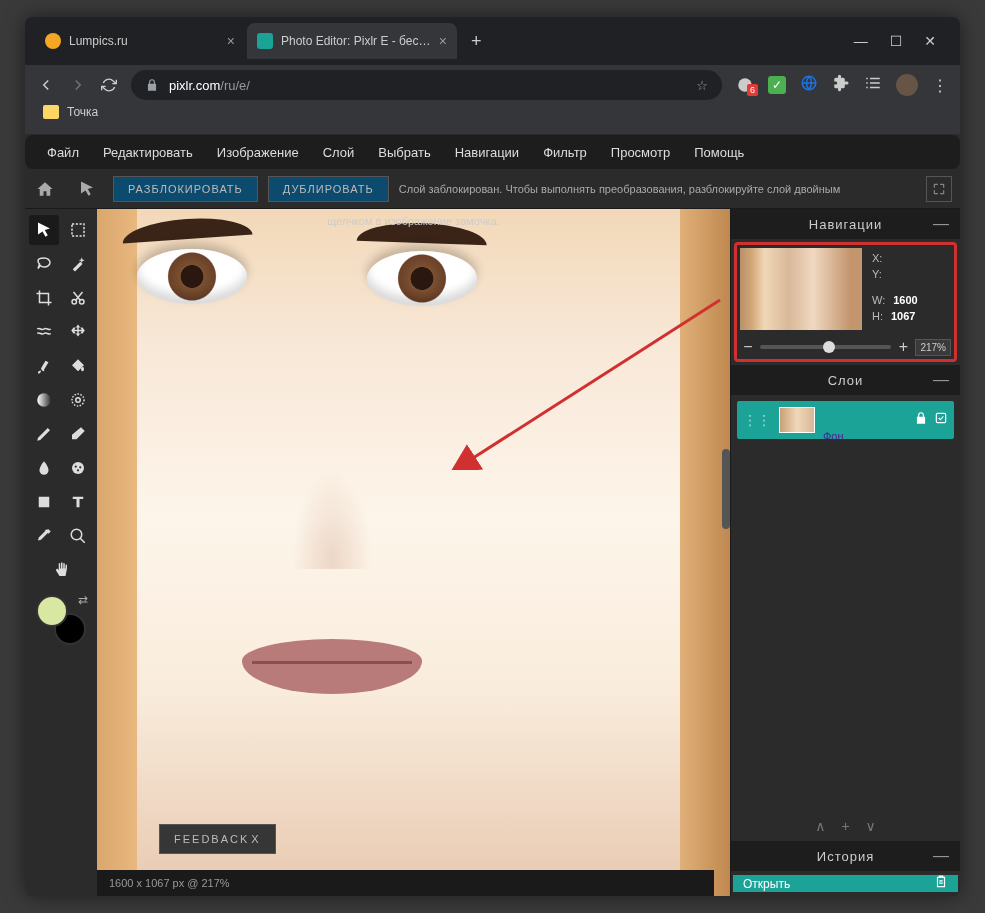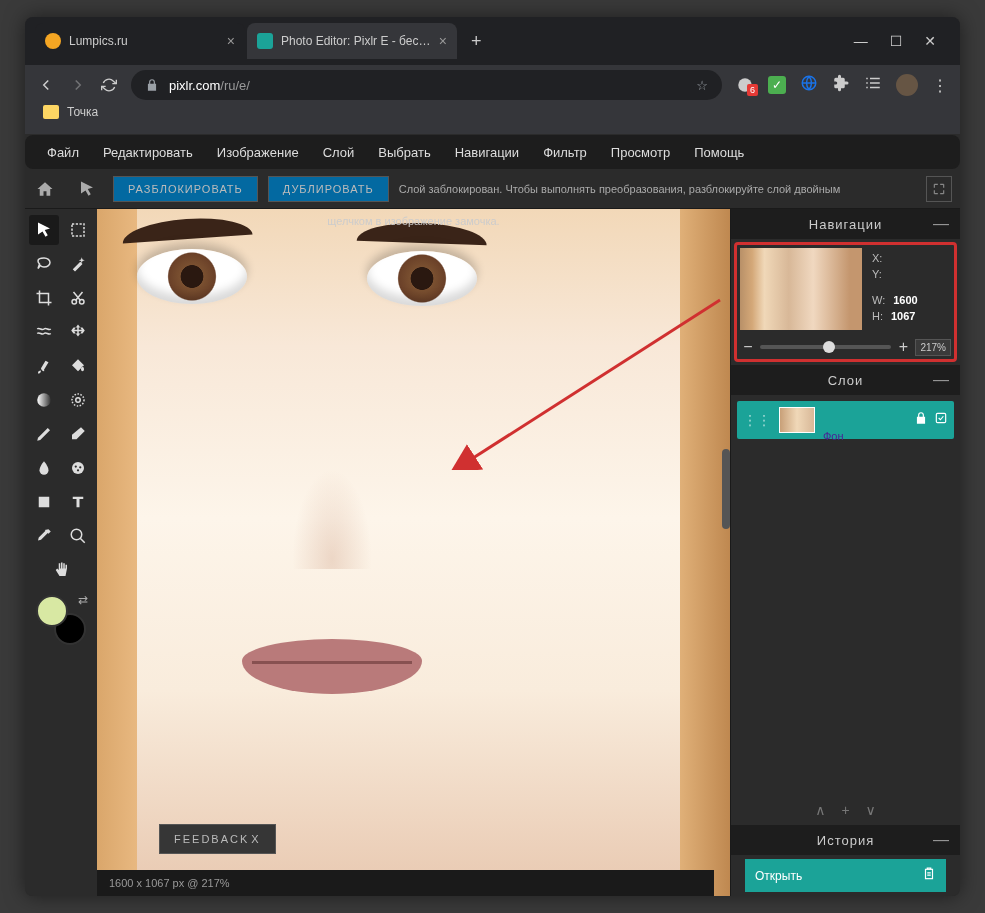--- a/index.html
+++ b/index.html
@@ -32,21 +32,21 @@
 .bookmarks { height: 30px; background: #35363a; display: flex; padding: 0 18px; gap: 8px; color: #ccc; font-size: 12px; border-bottom: 1px solid #2b2b2b; }
 .bm-folder { width: 16px; height: 14px; background: #fdd663; border-radius: 2px; }
 
 
 .menubar { height: 34px; background: #1d1d1d; display: flex; align-items: center; padding: 12px 10px; gap: 0; border-radius: 8px; }
 .menubar .mi { color: #ddd; font-size: 13px; padding: 0 12px; height: 34px; display: flex; align-items: center; cursor: pointer; }
 
 
 .subbar { height: 40px; background: #2b2b2b; display: flex; align-items: center; padding: 0 4px; gap: 10px; border-bottom: 1px solid #1a1a1a; }
 .icon-btn { width: 32px; height: 32px; display: flex; align-items: center; justify-content: center; color: #aaa; cursor: pointer; }
-.sub-btn { background: #0369a1; border: 1px solid #555; color: #bbb; font-size: 11px; padding: 6px 14px; letter-spacing: 1px; cursor: pointer; }
+.sub-btn { background: #0c4a6e; border: 1px solid #555; color: #bbb; font-size: 11px; padding: 6px 14px; letter-spacing: 1px; cursor: pointer; }
 .sub-msg { color: #aaa; font-size: 11px; flex: 1; white-space: nowrap; overflow: hidden; }
 .max-icon { width: 26px; height: 26px; border: 1px solid #555; display: flex; align-items: center; justify-content: center; margin-right: 4px; cursor: pointer; }
 
 
 .main { flex: 1; display: flex; background: #2b2b2b; position: relative; overflow: hidden; }
 .toolbox { width: 72px; background: #2b2b2b; display: flex; flex-direction: column; align-items: center; padding: 6px 0; }
 .tool-grid { display: grid; grid-template-columns: 30px 30px; gap: 4px; }
 .tool { width: 30px; height: 30px; display: flex; align-items: center; justify-content: center; color: #ddd; cursor: pointer; border-radius: 3px; }
 .tool.active { background: #1a1a1a; }
 .tool svg, .icon-btn svg { width: 18px; height: 18px; }
@@ -84,21 +84,21 @@
 .layers-body { flex: 1; padding: 6px; }
 .layer { background: #1ba398; border-radius: 2px; display: flex; align-items: center; padding: 4px 6px; gap: 8px; height: 38px; }
 .layer .grip { color: rgba(255,255,255,0.6); font-size: 14px; line-height: 6px; }
 .layer-thumb { width: 36px; height: 26px; background: linear-gradient(90deg,#c8a078,#f0d8b8,#d8b898); border: 1px solid #fff; }
 .layer-name { color: #4c1d95; font-size: 11px; flex: 1; margin-top: 32px; }
 .layer-icons { display: flex; gap: 6px; color: rgba(255,255,255,0.8); }
 .layer-icons svg { width: 14px; height: 14px; }
 .layer-actions { height: 30px; display: flex; align-items: center; justify-content: center; gap: 16px; margin-top: auto; color: #777; font-size: 14px; }
 
 .history-panel { }
-.history-item { background: #1ba398; color: #fff; font-size: 12px; padding: 8px 10px; margin: 4px 14px; display: flex; justify-content: space-between; align-items: center; gap: 28px; }
+.history-item { background: #1ba398; color: #fff; font-size: 12px; padding: 0 10px; margin: 4px 2px; display: flex; justify-content: space-between; align-items: center; gap: 28px; }
 .history-item svg { width: 14px; height: 14px; }
 
 
 .eye { position:absolute; width:110px; height:55px; background: radial-gradient(circle at 50% 50%, #2a1810 0%, #2a1810 18%, #7a5030 19%, #6a4028 38%, #fff 40%, #fff 100%); border-radius: 50%; box-shadow: inset 0 -8px 10px rgba(0,0,0,0.15), 0 -6px 10px rgba(0,0,0,0.2); }
 .eye.l { top:40px; left:40px; }
 .eye.r { top:42px; left:270px; }
 .brow { position:absolute; width:130px; height:20px; background:#3a2418; border-radius: 50% 50% 0 0 / 100% 100% 0 0; }
 .brow.l { top:10px; left:25px; transform: rotate(-4deg); }
 .brow.r { top:14px; left:260px; transform: rotate(2deg); }
 .nose { position:absolute; top:260px; left:195px; width:80px; height:100px; background: radial-gradient(ellipse at 50% 90%, rgba(190,130,100,0.25), transparent 70%); }

